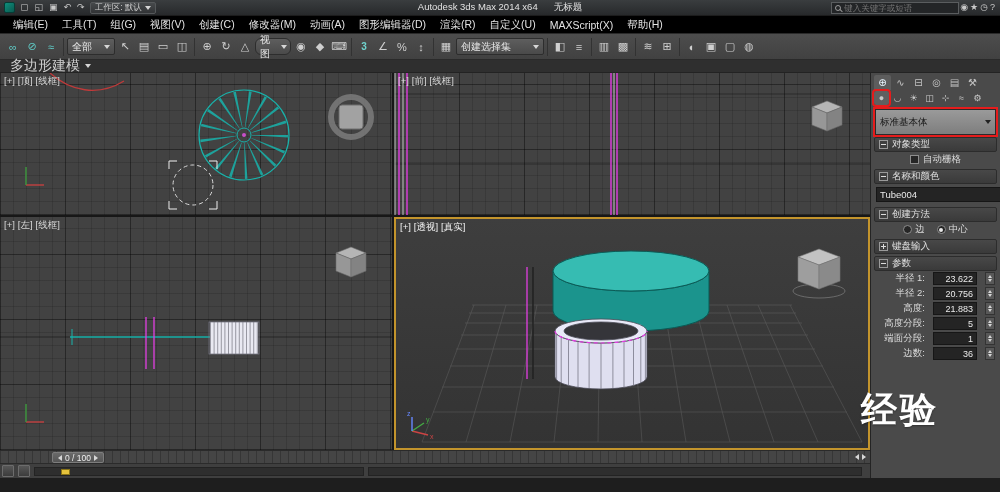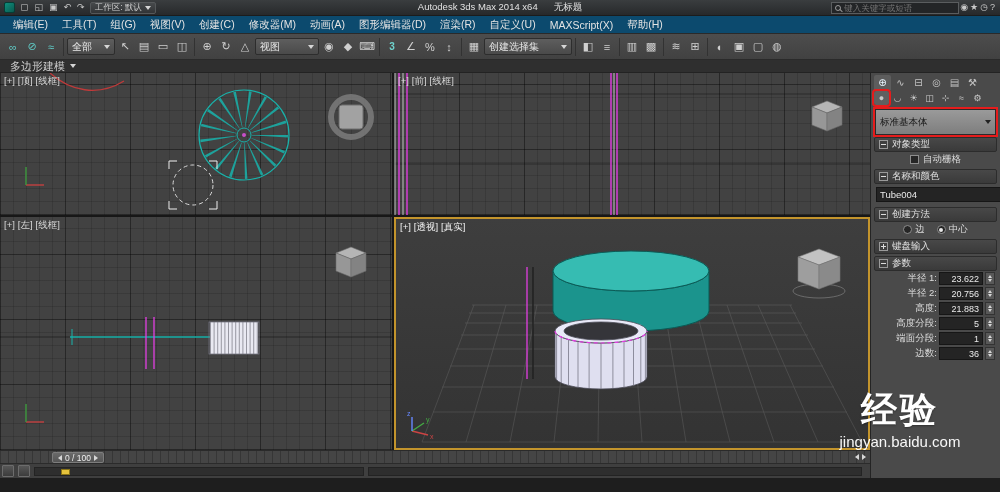--- a/index.html
+++ b/index.html
@@ -13,39 +13,39 @@
   .workspace-dd { display:flex; align-items:center; gap:3px; border:1px solid #55585a; border-radius:2px; height:12px; padding:0 4px; font-size:8.5px; color:#cfcfcf; background:linear-gradient(#46494b,#323436); }
   .tb-title { position:absolute; left:0; right:0; text-align:center; font-size:9.5px; color:#e2e2e2; pointer-events:none; }
   .tb-title span { margin:0 8px; }
   .tb-right { margin-left:auto; display:flex; align-items:center; }
   .search { display:flex; align-items:center; background:#232527; border:1px solid #5a5d5f; height:12px; width:128px; padding:0 3px; }
   .search input { background:transparent; border:none; outline:none; color:#9a9a9a; font-size:8.5px; width:100%; font-family:inherit; }
   .mag { width:6px; height:6px; border:1px solid #999; border-radius:50%; position:relative; margin-right:3px; flex:none; }
   .mag::after { content:""; position:absolute; width:4px; height:1px; background:#999; transform:rotate(45deg); right:-3px; bottom:-1px; }
 
   
-  .menubar { height:18px; background:#0c4a6e; display:flex; align-items:center; padding:0 6px; border-bottom:1px solid #2a2a2a; }
+  .menubar { height:18px; background:#000000; display:flex; align-items:center; padding:0 6px; border-bottom:1px solid #2a2a2a; }
   .menu-item { padding:0 7px; font-size:10.5px; color:#e3e3e3; height:100%; display:flex; align-items:center; }
 
   
   .maintoolbar { height:26px; background:linear-gradient(#4d4d4d,#414141); display:flex; align-items:center; padding:0 4px; gap:1px; border-bottom:1px solid #2a2a2a; }
   .tb-icon { width:18px; height:18px; display:flex; align-items:center; justify-content:center; font-size:11px; color:#cfcfcf; border-radius:2px; }
   .tb-icon.teal { color:#5fc9c4; }
   .tb-icon.snapnum { color:#6fd3cd; font-weight:bold; font-size:10px; }
   .tb-sep { width:1px; height:18px; background:#323232; margin:0 2px; }
   .dd { display:flex; align-items:center; justify-content:space-between; background:linear-gradient(#5e5e5e,#4a4a4a); border:1px solid #2d2d2d; border-radius:2px; height:17px; padding:0 4px; font-size:10px; color:#e8e8e8; gap:11px; }
-  .dd-filter { width:48px; } .dd-coord { width:64px; } .dd-sets { width:88px; }
+  .dd-filter { width:48px; } .dd-coord { width:36px;border-radius:6px; } .dd-sets { width:88px; }
 
   
   .ribbon-tabs { height:15px; background:#383838; display:flex; align-items:flex-end; padding:0 6px; gap:1px; }
   .rtab { padding:1px 10px; font-size:10px; color:#bdbdbd; border-radius:3px 3px 0 0; }
   .rtab.active { background:#535353; color:#f0f0f0; }
   .ribbon-tools { margin-left:8px; display:flex; align-items:center; gap:6px; height:100%; }
   .ribbon-sub { height:13px; background:#2f2f2f; display:flex; align-items:center; padding:0 10px; gap:5px; border-bottom:1px solid #232323; }
-  .ribbon-sub span.txt { font-size:11px; color:#cfcfcf; }
+  .ribbon-sub span.txt { font-size:14px; color:#cfcfcf; }
 
   
   .main { display:flex; height:405px; }
   .left-col { width:870px; display:flex; flex-direction:column; }
   .viewports { flex:1; display:grid; grid-template-columns:392px 1fr; grid-template-rows:142px 1fr; gap:2px; background:#171717; }
   .vp { position:relative; overflow:hidden; background-color:#424242;
         background-image:
           repeating-linear-gradient(0deg, rgba(0,0,0,0.32) 0 1px, transparent 1px 65px),
           repeating-linear-gradient(90deg, rgba(0,0,0,0.32) 0 1px, transparent 1px 65px),
           repeating-linear-gradient(0deg, rgba(0,0,0,0.13) 0 1px, transparent 1px 13px),
@@ -85,21 +85,21 @@
   .cb { width:9px; height:9px; background:#262626; border:1px solid #8d8d8d; }
   .obj-grid { display:grid; grid-template-columns:1fr 1fr; gap:3px; padding:2px 2px 3px; }
   .obj-btn { height:16px; background:linear-gradient(#6a6a6a,#525252); border:1px solid #7a7a7a; border-radius:3px; font-size:9.5px; color:#eee; display:flex; align-items:center; justify-content:center; }
   .obj-btn.selected { background:linear-gradient(#3aa5e8,#1a6aa8); border-color:#9cd2f2; color:#fff; }
   .name-row { display:flex; align-items:center; gap:3px; padding:3px 2px; }
   .name-input { flex:1; height:15px; background:#242424; border:1px solid #161616; color:#e8e8e8; font-size:9.5px; padding:0 3px; font-family:inherit; }
   .radio-row { height:15px; display:flex; align-items:center; justify-content:center; gap:12px; font-size:9.5px; color:#dcdcdc; }
   .rb { width:9px; height:9px; border-radius:50%; background:#262626; border:1px solid #8d8d8d; display:inline-flex; align-items:center; justify-content:center; }
   .rb.on::after { content:""; width:4px; height:4px; border-radius:50%; background:#e8e8e8; }
   .radio-opt { display:flex; align-items:center; gap:3px; }
-  .param-row { display:flex; align-items:center; gap:2px; height:15px; padding:0 2px; }
+  .param-row { display:flex; align-items:center; gap:8px; height:15px; padding:0 2px; }
   .param-label { flex:1; text-align:right; font-size:9.5px; color:#dcdcdc; }
   .param-field { width:44px; height:13px; background:#242424; border:1px solid #161616; color:#eaeaea; font-size:9px; display:flex; align-items:center; justify-content:flex-end; padding:0 3px; }
   .spin { display:flex; flex-direction:column; width:10px; height:13px; background:#585858; border:1px solid #333; align-items:center; justify-content:center; gap:1px; flex:none; }
 
   
   .tri-d { width:0; height:0; border-left:3px solid transparent; border-right:3px solid transparent; border-top:4px solid #d6d6d6; }
   .tri-u-s { width:0; height:0; border-left:2.5px solid transparent; border-right:2.5px solid transparent; border-bottom:3.5px solid #d6d6d6; }
   .tri-d-s { width:0; height:0; border-left:2.5px solid transparent; border-right:2.5px solid transparent; border-top:3.5px solid #d6d6d6; }
   .tri-l { width:0; height:0; border-top:3px solid transparent; border-bottom:3px solid transparent; border-right:4px solid #d6d6d6; }
   .tri-r { width:0; height:0; border-top:3px solid transparent; border-bottom:3px solid transparent; border-left:4px solid #d6d6d6; }
@@ -491,16 +491,15 @@
               <span class="tri-u-s"></span>
               <span class="tri-d-s"></span>
             </span>
         </div>
       </div>
     </div>
   </div>
 
   <div class="watermark">
     <div class="cn">经验</div>
-    <div class="url">jingyan.baidu.com</div>
   </div>
 
 </div>
 
 </body></html>

